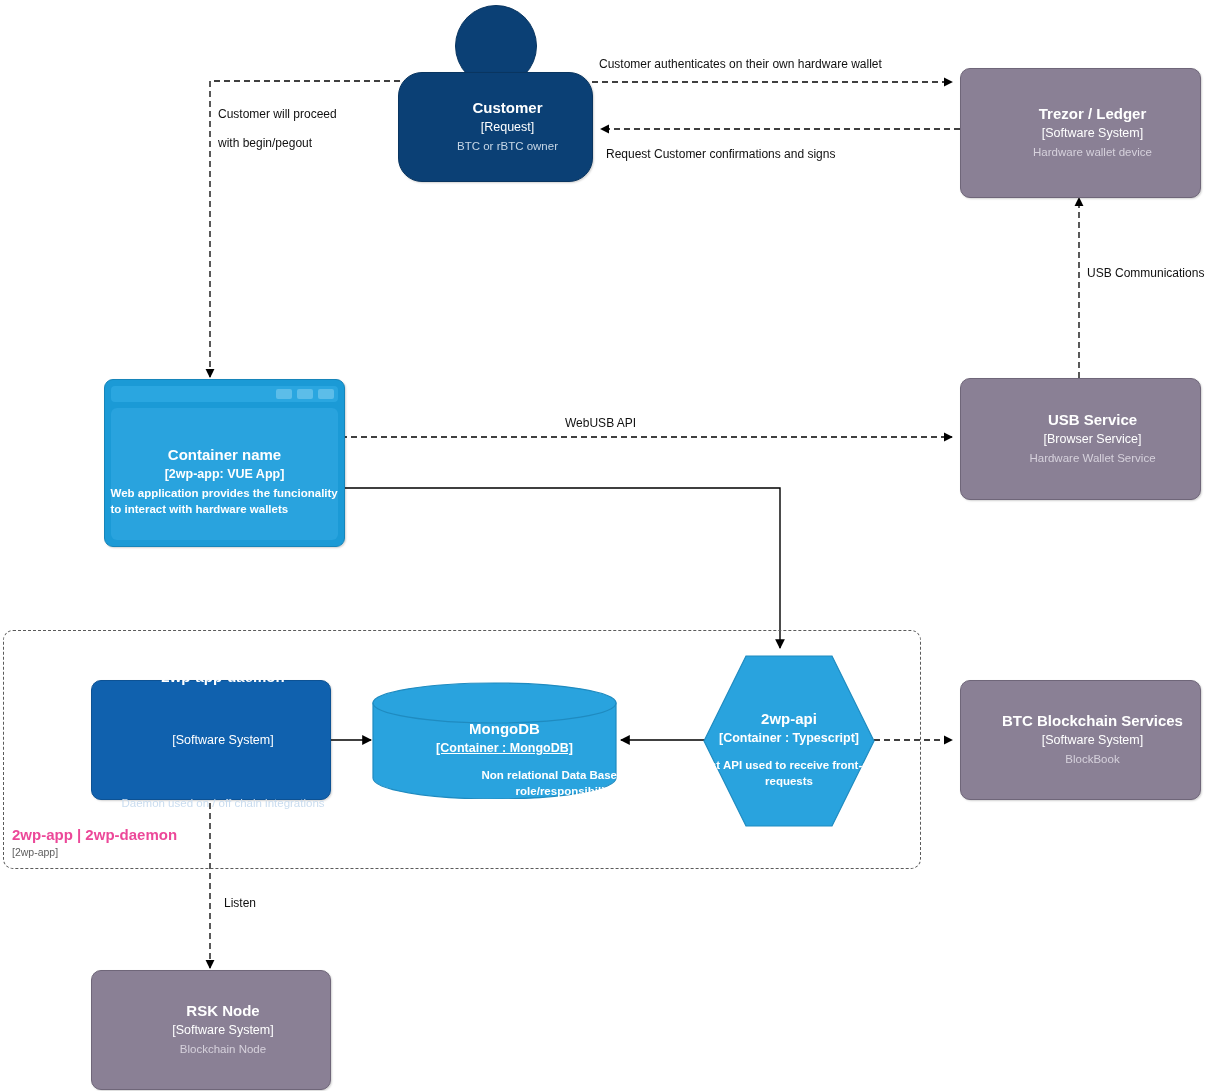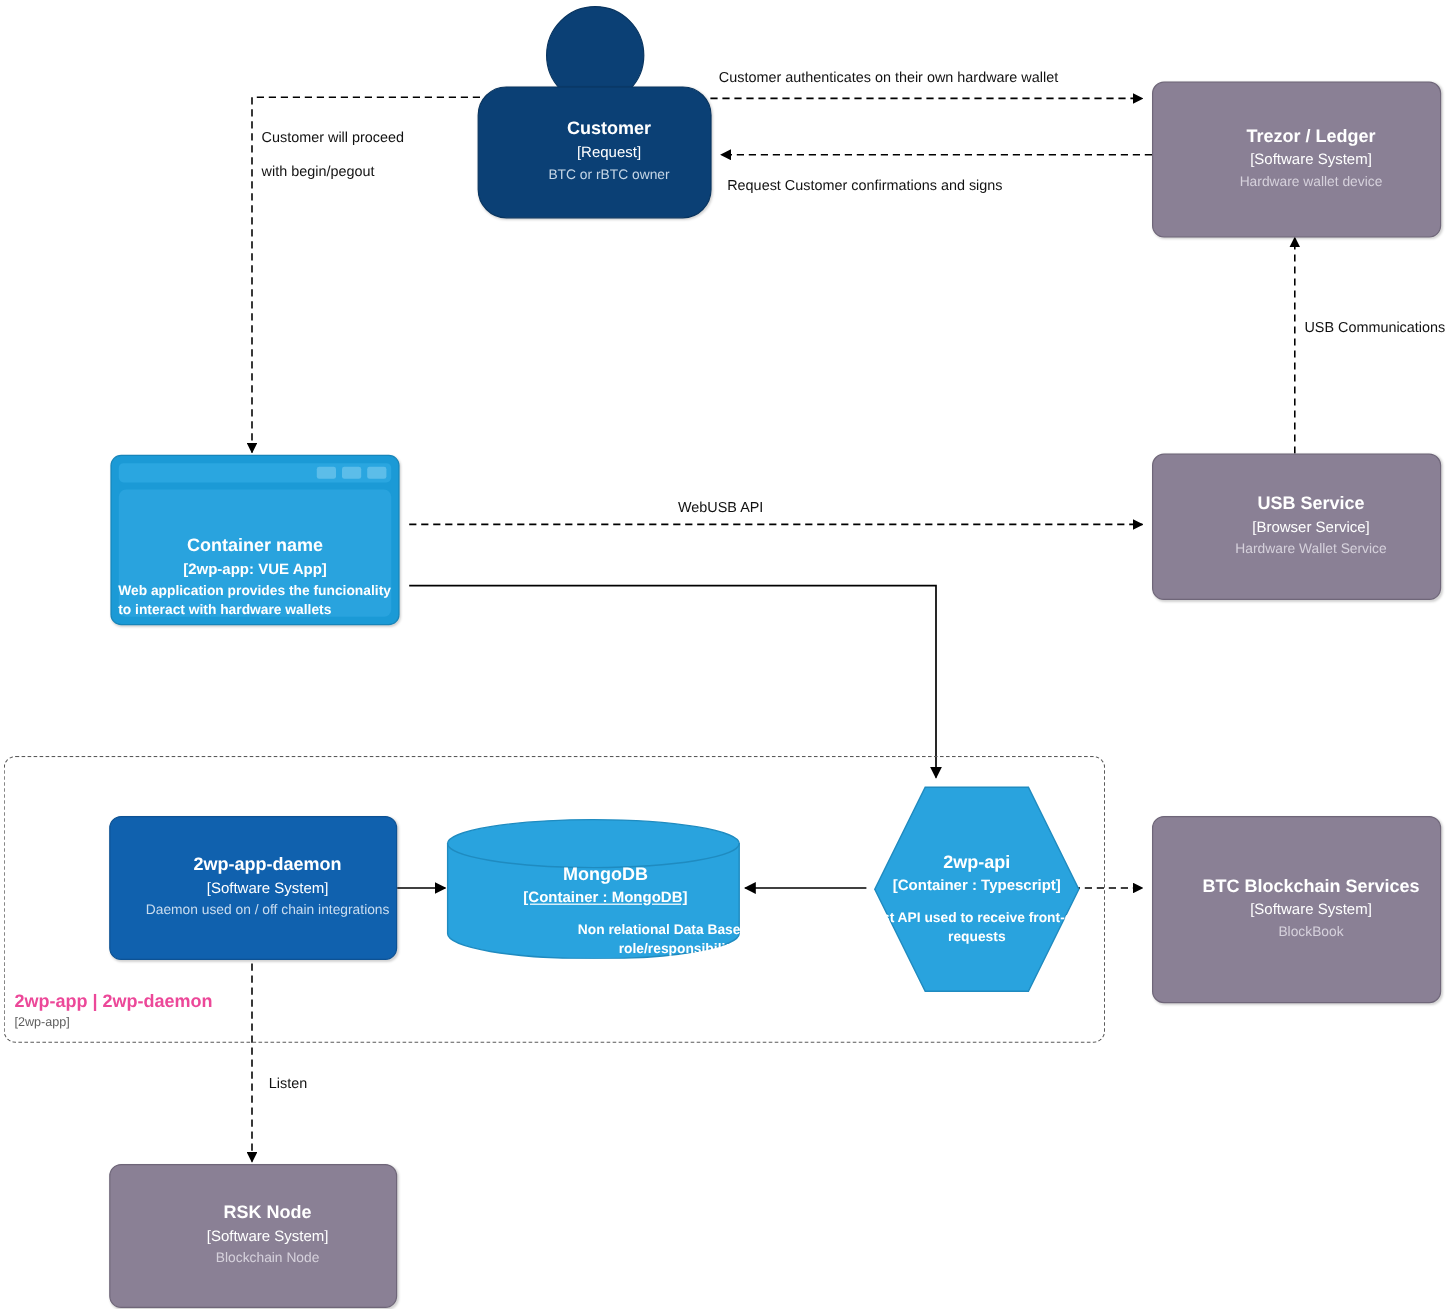--- a/index.html
+++ b/index.html
@@ -59,20 +59,21 @@
     box-shadow: 1px 1px 2px rgba(0,0,0,0.18);
   }
   .ext .n-desc { color: #d6d1dc; }
 
   
   .sys {
     background: #1061ae;
     border: 1px solid #0d5294;
     border-radius: 10px;
     box-shadow: 1px 1px 2px rgba(0,0,0,0.18);
+    gap: 44px;
   }
   .sys .n-desc { color: #c9dcef; }
 
   
   .person-head {
     position: absolute;
     background: #0b4075;
     border: 1px solid #093560;
     border-radius: 50%;
   }
@@ -276,21 +277,21 @@
     <div class="n-tech">[Software System]</div>
     <div class="n-desc">Hardware wallet device</div>
   </div>
 
   <div class="node ext" style="left:960px; top:378px; width:241px; height:122px;">
     <div class="n-title">USB Service</div>
     <div class="n-tech">[Browser Service]</div>
     <div class="n-desc">Hardware Wallet Service</div>
   </div>
 
-  <div class="browser" style="left:92px; top:379px; width:241px; height:142px;">
+  <div class="browser" style="left:104px; top:379px; width:241px; height:168px;">
     <div class="browser-bar">
       <div class="browser-dot"></div>
       <div class="browser-dot"></div>
       <div class="browser-dot"></div>
     </div>
     <div class="browser-body">
       <div class="n-title">Container name</div>
       <div class="n-tech">[2wp-app: VUE App]</div>
       <div class="n-desc">Web application provides the funcionality to interact with hardware wallets</div>
     </div>
@@ -307,32 +308,32 @@
       <path d="M 1 21 L 1 96 A 121.5 21 0 0 0 244 96 L 244 21 Z" fill="#29a3de" stroke="#1f8bc0" stroke-width="1.2"></path>
       <ellipse cx="122.5" cy="21" rx="121.5" ry="20" fill="#29a3de" stroke="#1f8bc0" stroke-width="1.2"></ellipse>
     </svg>
     <div class="db-label">
       <div class="n-title">MongoDB</div>
       <div class="n-tech">[Container : MongoDB]</div>
       <div class="n-desc">Non relational Data Base role/responsibility.</div>
     </div>
   </div>
 
-  <div class="hex" style="left:728px; top:655px; width:172px; height:132px;">
+  <div class="hex" style="left:703px; top:655px; width:172px; height:132px;">
     <svg class="hex-svg" width="172" height="172" viewBox="0 0 172 172">
       <polygon points="43,1 129,1 171,86 129,171 43,171 1,86" fill="#29a3de" stroke="#1f8bc0" stroke-width="1.2"></polygon>
     </svg>
     <div class="hex-label">
       <div class="n-title">2wp-api</div>
       <div class="n-tech">[Container : Typescript]</div>
       <div class="n-desc">Rest API used to receive front-end requests</div>
     </div>
   </div>
 
-  <div class="node ext" style="left:960px; top:680px; width:241px; height:156px;">
+  <div class="node ext" style="left:960px; top:680px; width:241px; height:120px;">
     <div class="n-title">BTC Blockchain Services</div>
     <div class="n-tech">[Software System]</div>
     <div class="n-desc">BlockBook</div>
   </div>
 
   <div class="node ext" style="left:91px; top:970px; width:240px; height:120px;">
     <div class="n-title">RSK Node</div>
     <div class="n-tech">[Software System]</div>
     <div class="n-desc">Blockchain Node</div>
   </div>

